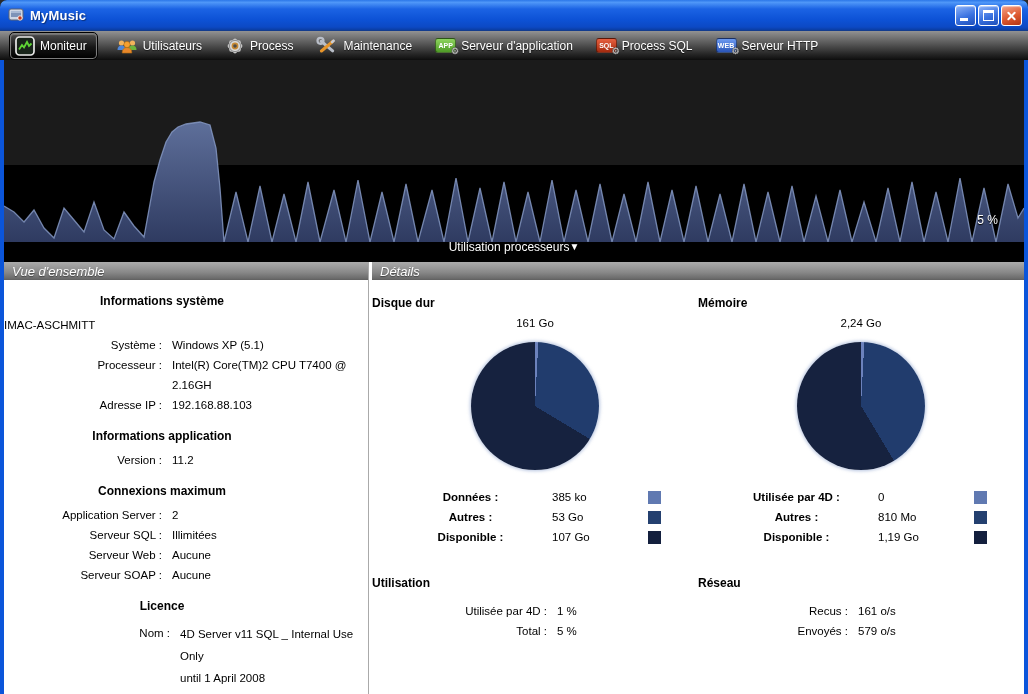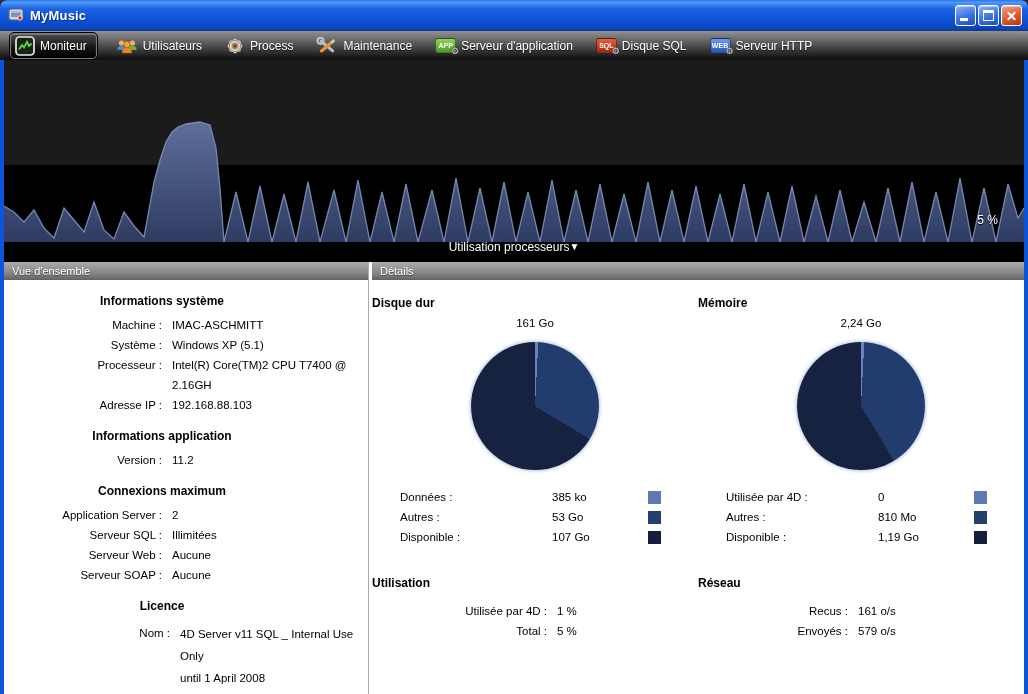--- a/index.html
+++ b/index.html
@@ -68,23 +68,24 @@
   .selector{height:32px;background:#000;display:flex;align-items:center;justify-content:center;
     color:#fff;font-size:12px;cursor:pointer;}
   .selector .arrow{font-size:10px;}
   
   .panels{flex:1;display:flex;}
   .panel{display:flex;flex-direction:column;background:#fff;}
   .panel.left{width:364px;}
   .panel.right{flex:1;}
   .divider{width:4px;background:#fff;border-left:1px solid #aaa;}
   .panel-header{
-    height:18px;flex:0 0 18px;color:#fff;font-size:11px;display:flex;align-items:center;padding:0 8px;
+    height:18px;flex:0 0 18px;color:#fff;font-size:13px;display:flex;align-items:center;padding:0 8px;
     background:linear-gradient(180deg,#ababab 0%,#8a8a8a 55%,#6d6d6d 90%,#5f5f5f 100%);
     text-shadow:0 1px 1px rgba(0,0,0,.45);
+    font-style:italic;
   }
   .panel-body{flex:1;overflow:hidden;color:#000;}
   
   .section-title{width:316px;text-align:center;font-weight:bold;font-size:12px;margin:14px 0 7px;}
   .info-row{display:grid;grid-template-columns:158px 1fr;column-gap:10px;line-height:20px;font-size:11.5px;}
   .info-label{text-align:right;white-space:nowrap;}
   .info-value div{line-height:22px;}
   .info-row.single .info-value div{line-height:20px;}
   .info-row.multi{padding:3px 8px;}
   
@@ -92,21 +93,21 @@
   .detail-col{width:326px;display:flex;flex-direction:column;}
   .col-title{font-weight:bold;font-size:12px;margin-top:16px;}
   .col-total{font-size:11.5px;text-align:center;margin-top:7px;}
   .pie{
     width:128px;height:128px;border-radius:50%;margin:13px auto 0;
     box-shadow:0 0 3px 1.5px rgba(150,170,210,.55);
   }
   .legend{margin-top:17px;}
   .legend-row{display:grid;grid-template-columns:141px 85px 14px;column-gap:11px;align-items:center;
     line-height:20px;font-size:11.5px;margin-left:28px;}
-  .legend-label{text-align:left;white-space:nowrap;}
+  .legend-label{text-align:center;white-space:nowrap;font-weight:bold;}
   .swatch{width:13px;height:13px;}
   .stats{margin-top:11px;}
   .stat-row{display:grid;grid-template-columns:175px 1fr;column-gap:10px;line-height:20px;font-size:11.5px;}
   .stat-row .stat-label{text-align:right;white-space:nowrap;}
   .net-stats .stat-row{grid-template-columns:150px 1fr;}
   .stats-title{margin-top:29px;}
   
   .icon-wrap{display:inline-flex;align-items:center;justify-content:center;}
 </style>
 </head>
@@ -195,21 +196,21 @@
         <span class="mini-gear">⚙</span>
       </span>
       <span>Serveur d'application</span>
     </div>
 
     <div class="tb-item">
       <span class="badge-icon badge-sql">
         <span>SQL</span>
         <span class="mini-gear">⚙</span>
       </span>
-      <span>Disque SQL</span>
+      <span>Process SQL</span>
     </div>
 
     <div class="tb-item">
       <span class="badge-icon badge-web">
         <span>WEB</span>
         <span class="mini-gear">⚙</span>
       </span>
       <span>Serveur HTTP</span>
     </div>
 
@@ -237,21 +238,20 @@
     </div>
 
     <div class="panels">
 
       <div class="panel left">
         <div class="panel-header">Vue d'ensemble</div>
         <div class="panel-body">
 
           <div class="section-title">Informations système</div>
           <div class="info-row single">
-            <span class="info-label">Machine :</span>
             <span class="info-value">
                 <div>IMAC-ASCHMITT</div>
               </span>
           </div>
           <div class="info-row single">
             <span class="info-label">Système :</span>
             <span class="info-value">
                 <div>Windows XP (5.1)</div>
               </span>
           </div>

